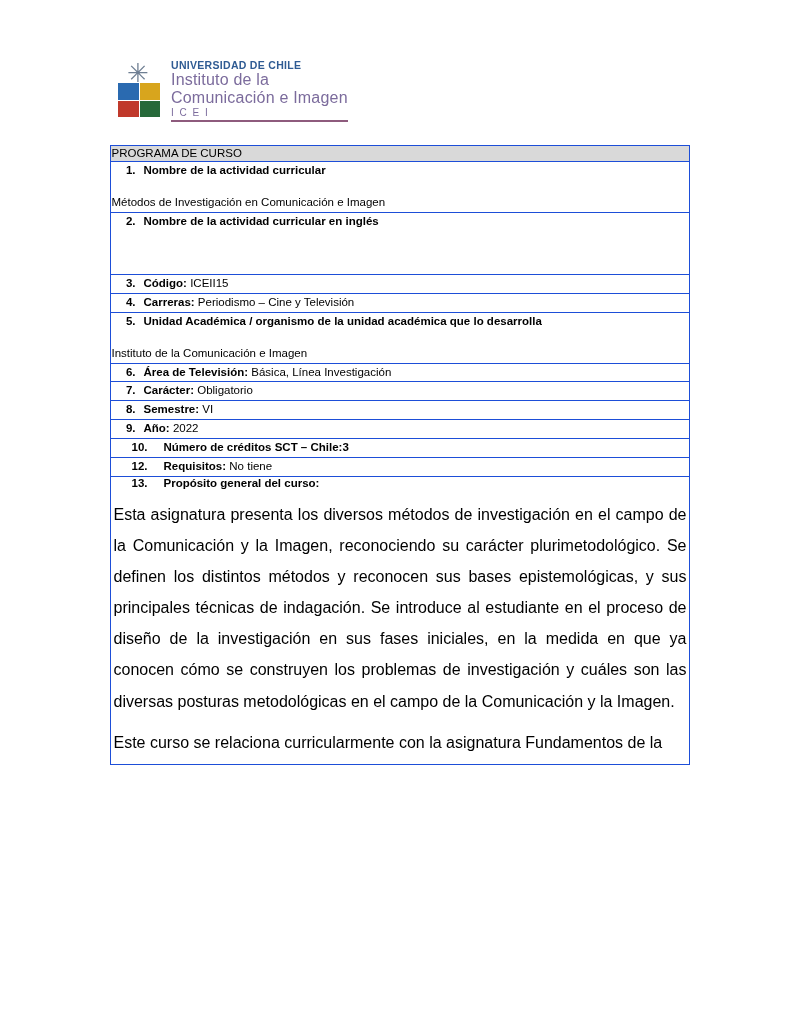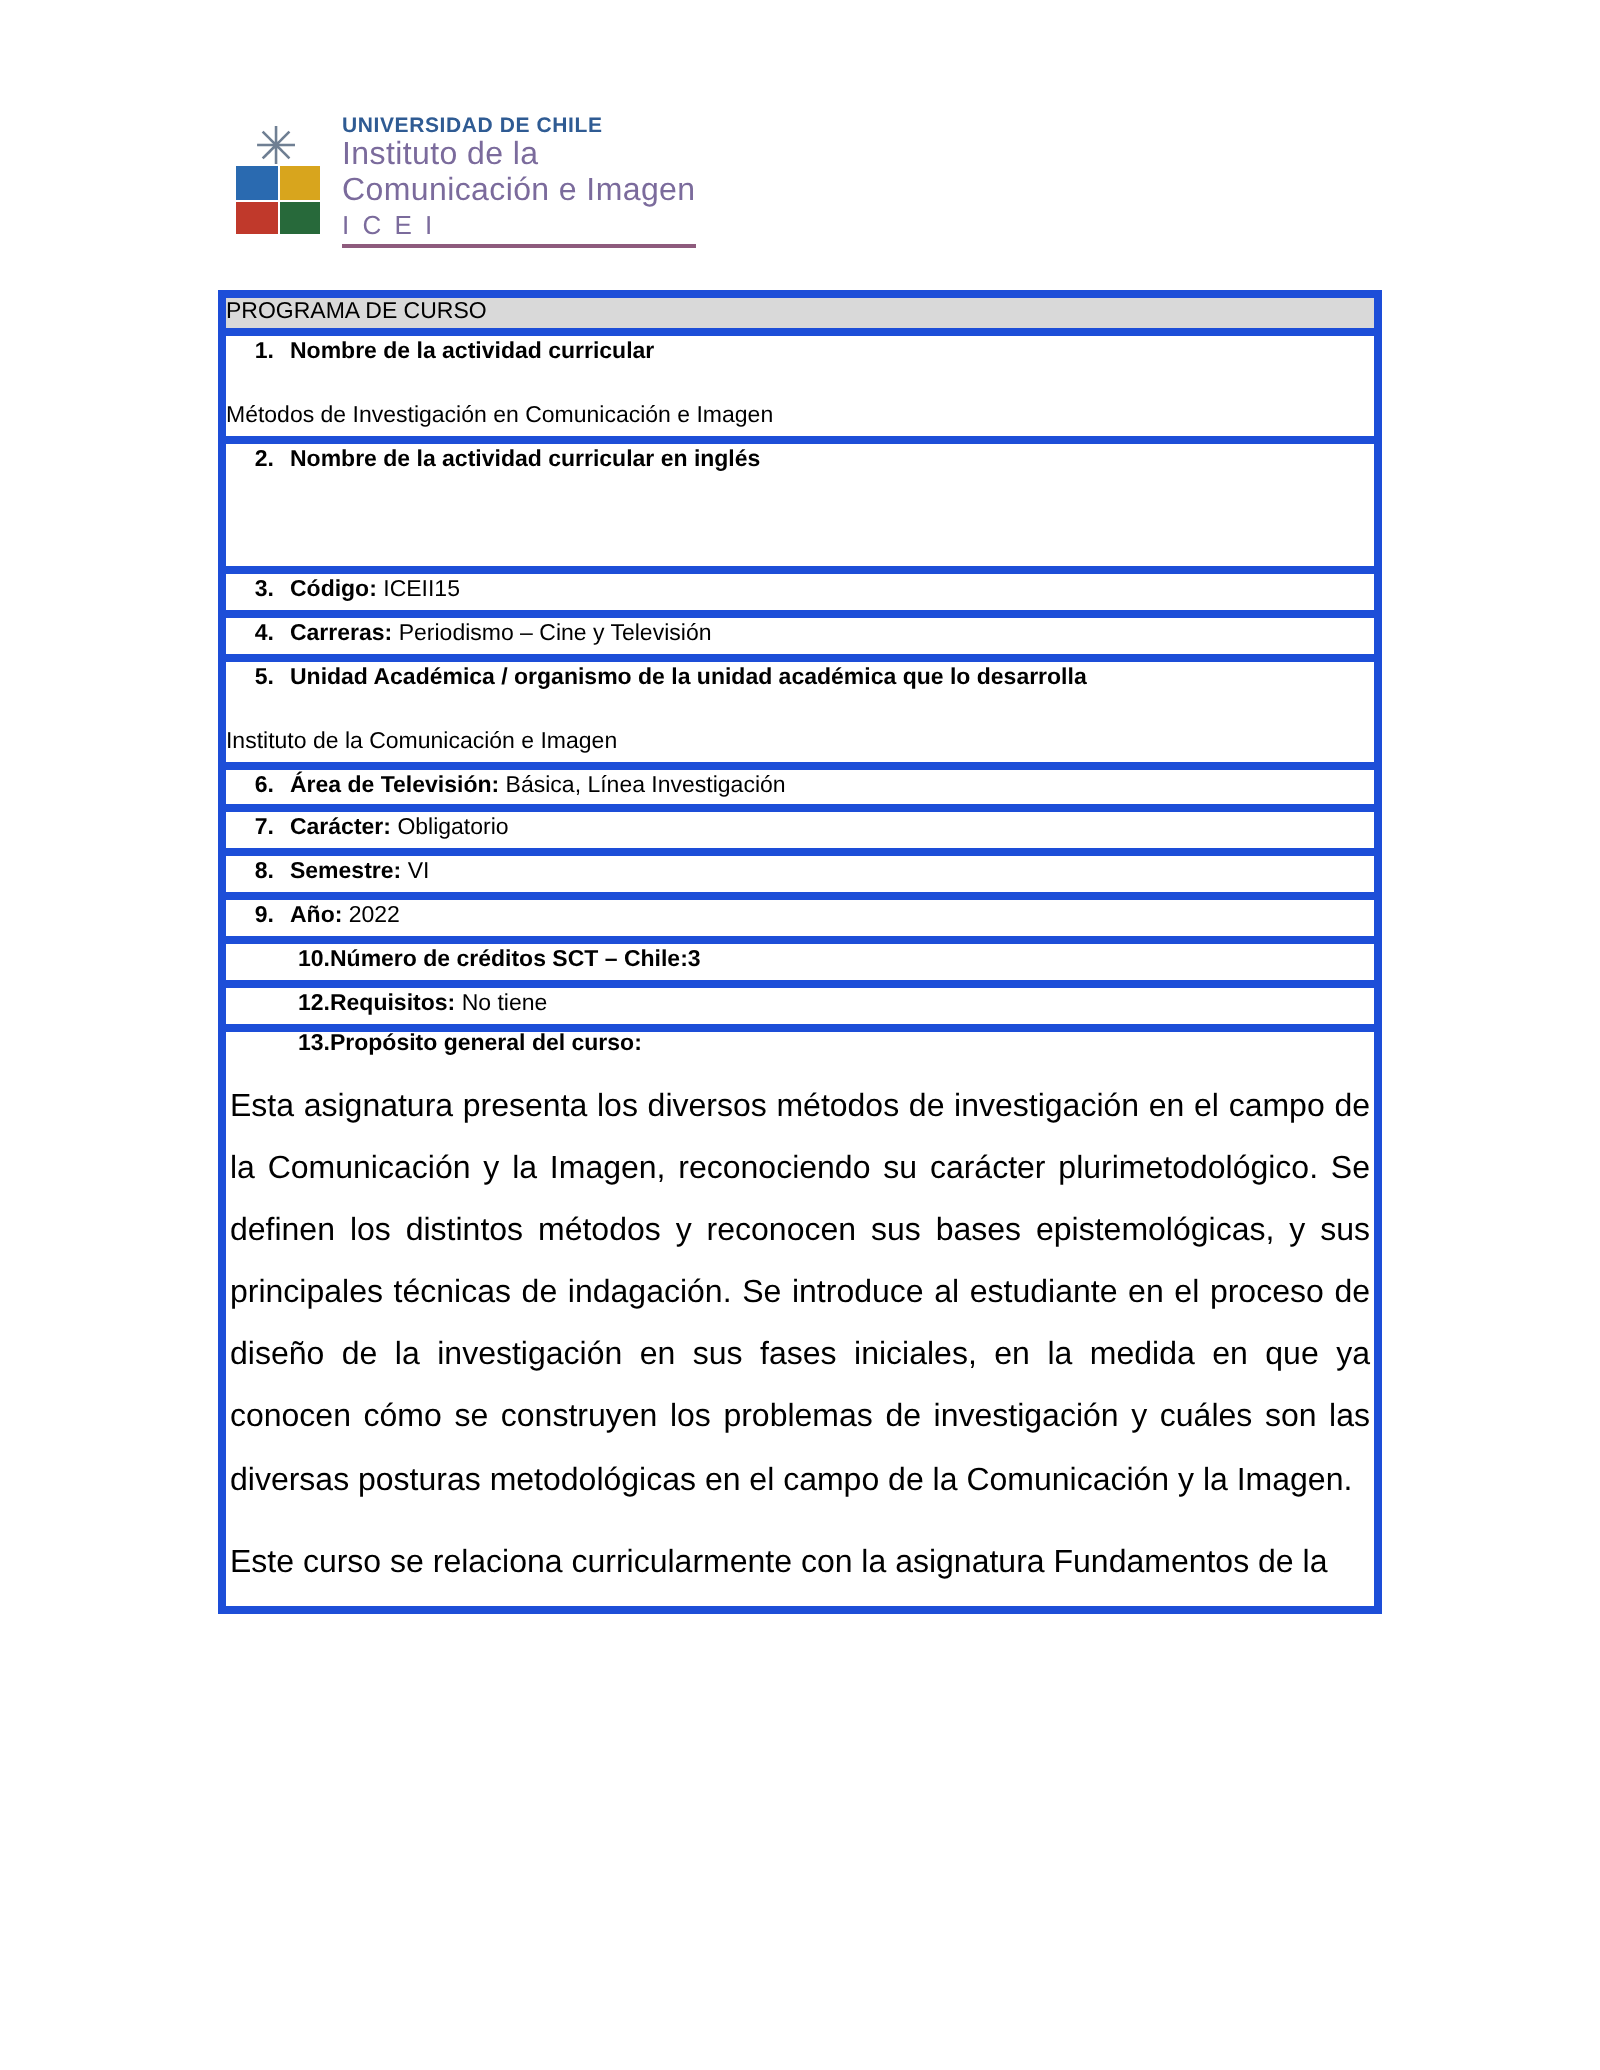--- a/index.html
+++ b/index.html
@@ -76,34 +76,34 @@
     color: #2f5b93;
     font-weight: bold;
   }
   .logo-text .l2,
   .logo-text .l3 {
     font-size: 16px;
     color: #7b6b9c;
     letter-spacing: 0.2px;
   }
   .logo-text .l4 {
-    font-size: 13px;
+    font-size: 10px;
     color: #7b6b9c;
     letter-spacing: 1.5px;
   }
 
   
   .doc-table {
     width: 578px;
     margin: 20px auto 0 auto;
     border-collapse: collapse;
     table-layout: fixed;
   }
   .doc-table td {
-    border: 4px solid #1d4ed8;
+    border: 1px solid #1d4ed8;
     padding: 0;
     vertical-align: top;
   }
   .hdr-cell {
     background: #d9d9d9;
     font-size: 11.5px;
     padding: 3px 6px 3px 5px;
     line-height: 1.3;
   }
   .row-cell {
@@ -120,21 +120,21 @@
     width: 32px;
     flex: none;
     text-align: right;
     padding-right: 8px;
     box-sizing: border-box;
   }
   .num-wide {
     font-weight: bold;
     width: 52px;
     flex: none;
-    text-align: right;
+    text-align: center;
     padding-left: 4px;
     box-sizing: border-box;
   }
   .lbl { font-weight: bold; }
   .val { font-weight: normal; }
   .sub-line {
     margin-top: 14px;
   }
   .empty-space { height: 44px; }
   .hours-cell {

